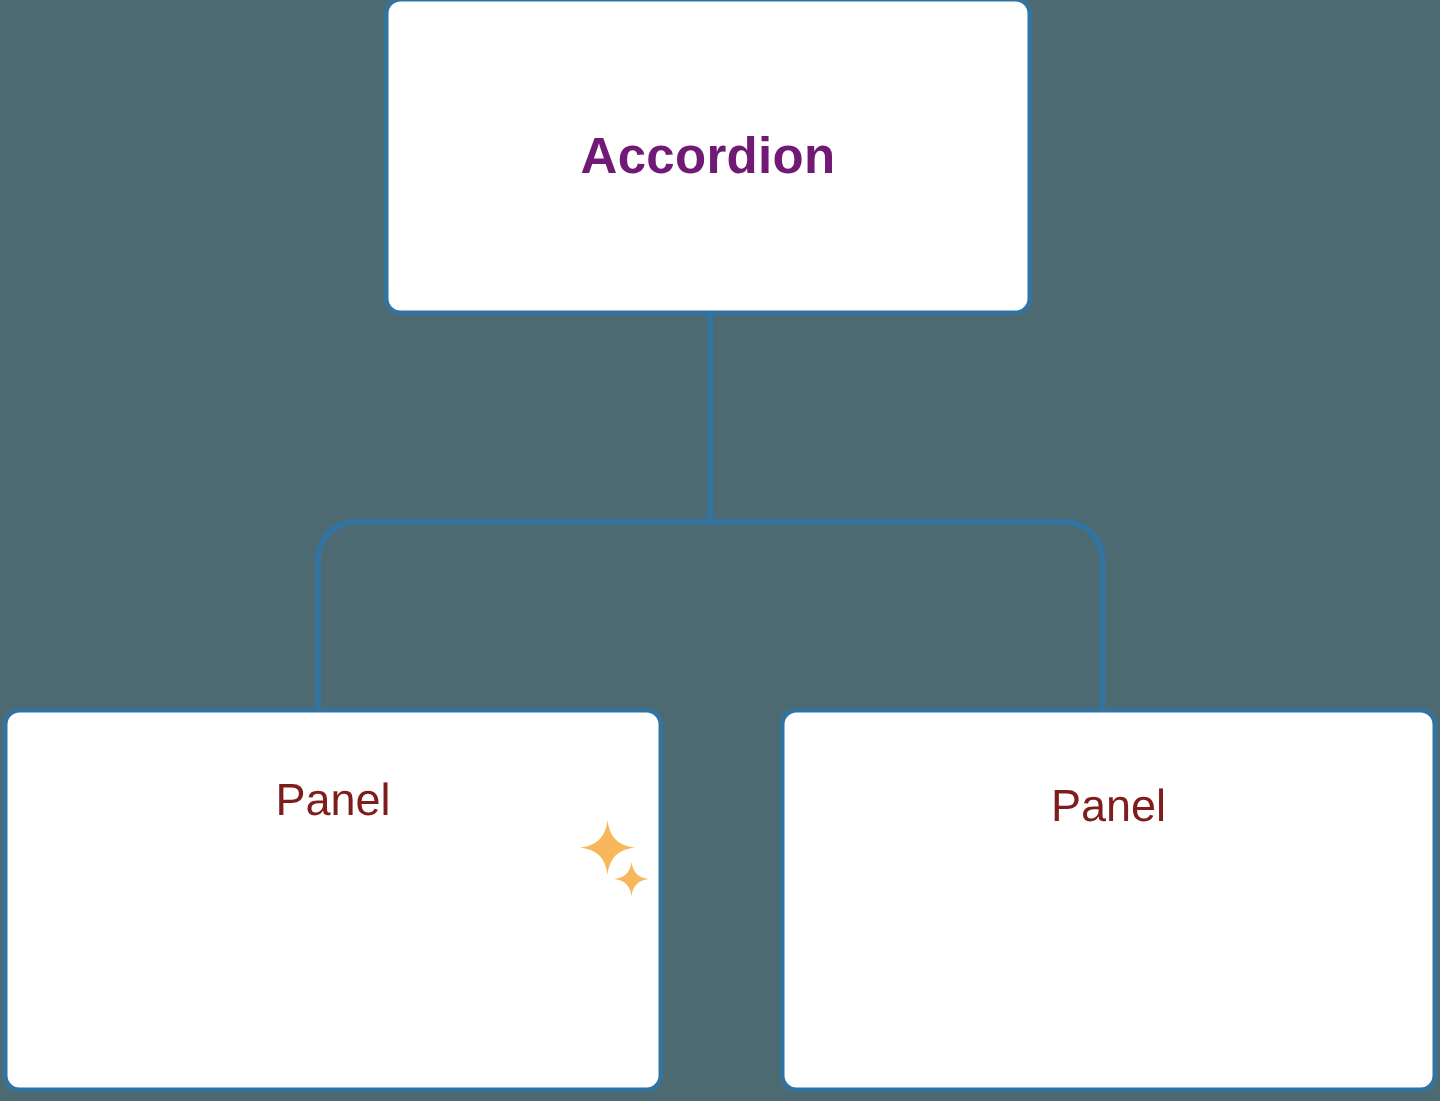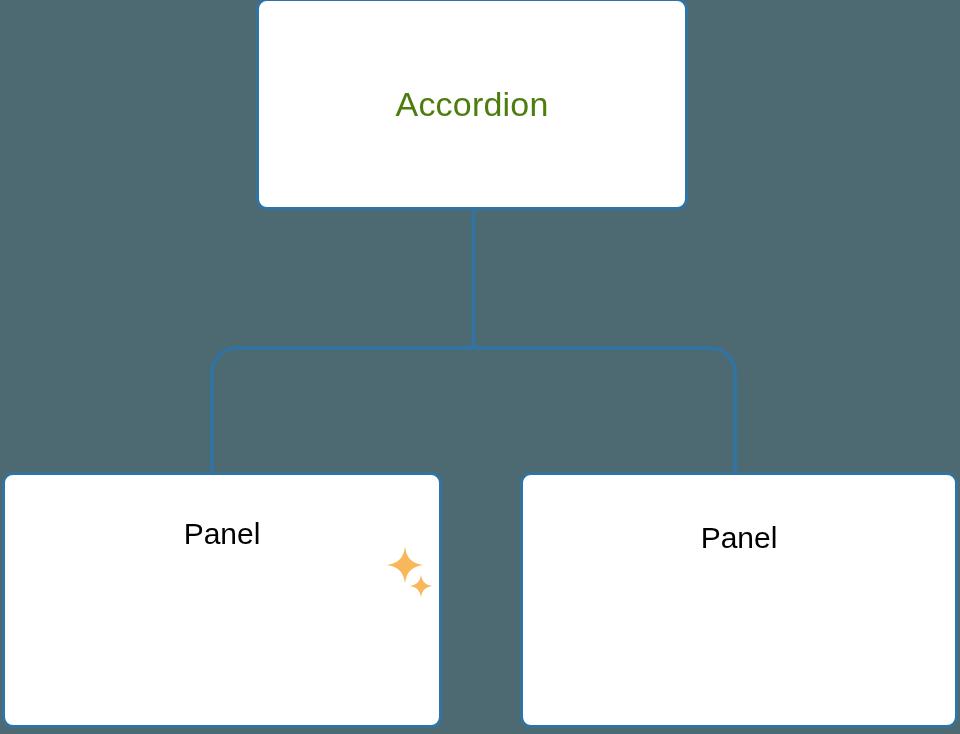--- a/index.html
+++ b/index.html
@@ -43,25 +43,26 @@
   #node-accordion {
     left: 256px;
     top: -2px;
     width: 432px;
     height: 212px;
     display: flex;
     align-items: center;
     justify-content: center;
   }
   .node-title {
-    color: #4d7c0f;
+    color: #701a75;
     font-size: 34px;
     line-height: 1;
     letter-spacing: 0.2px;
     white-space: nowrap;
+    font-weight: bold;
   }
 
   
   #node-panel-left {
     left: 2px;
     top: 472px;
     width: 440px;
     height: 256px;
   }
   #node-panel-right {
@@ -69,21 +70,21 @@
     top: 472px;
     width: 438px;
     height: 256px;
   }
   .panel-title {
     position: absolute;
     left: 0;
     right: 0;
     top: 40px;
     text-align: center;
-    color: #000000;
+    color: #7f1d1d;
     font-size: 30px;
     line-height: 1;
   }
   #node-panel-left .panel-title { top: 44px; }
   #node-panel-right .panel-title { top: 48px; }
 
   
   .pill-wrap {
     position: absolute;
     display: flex;

